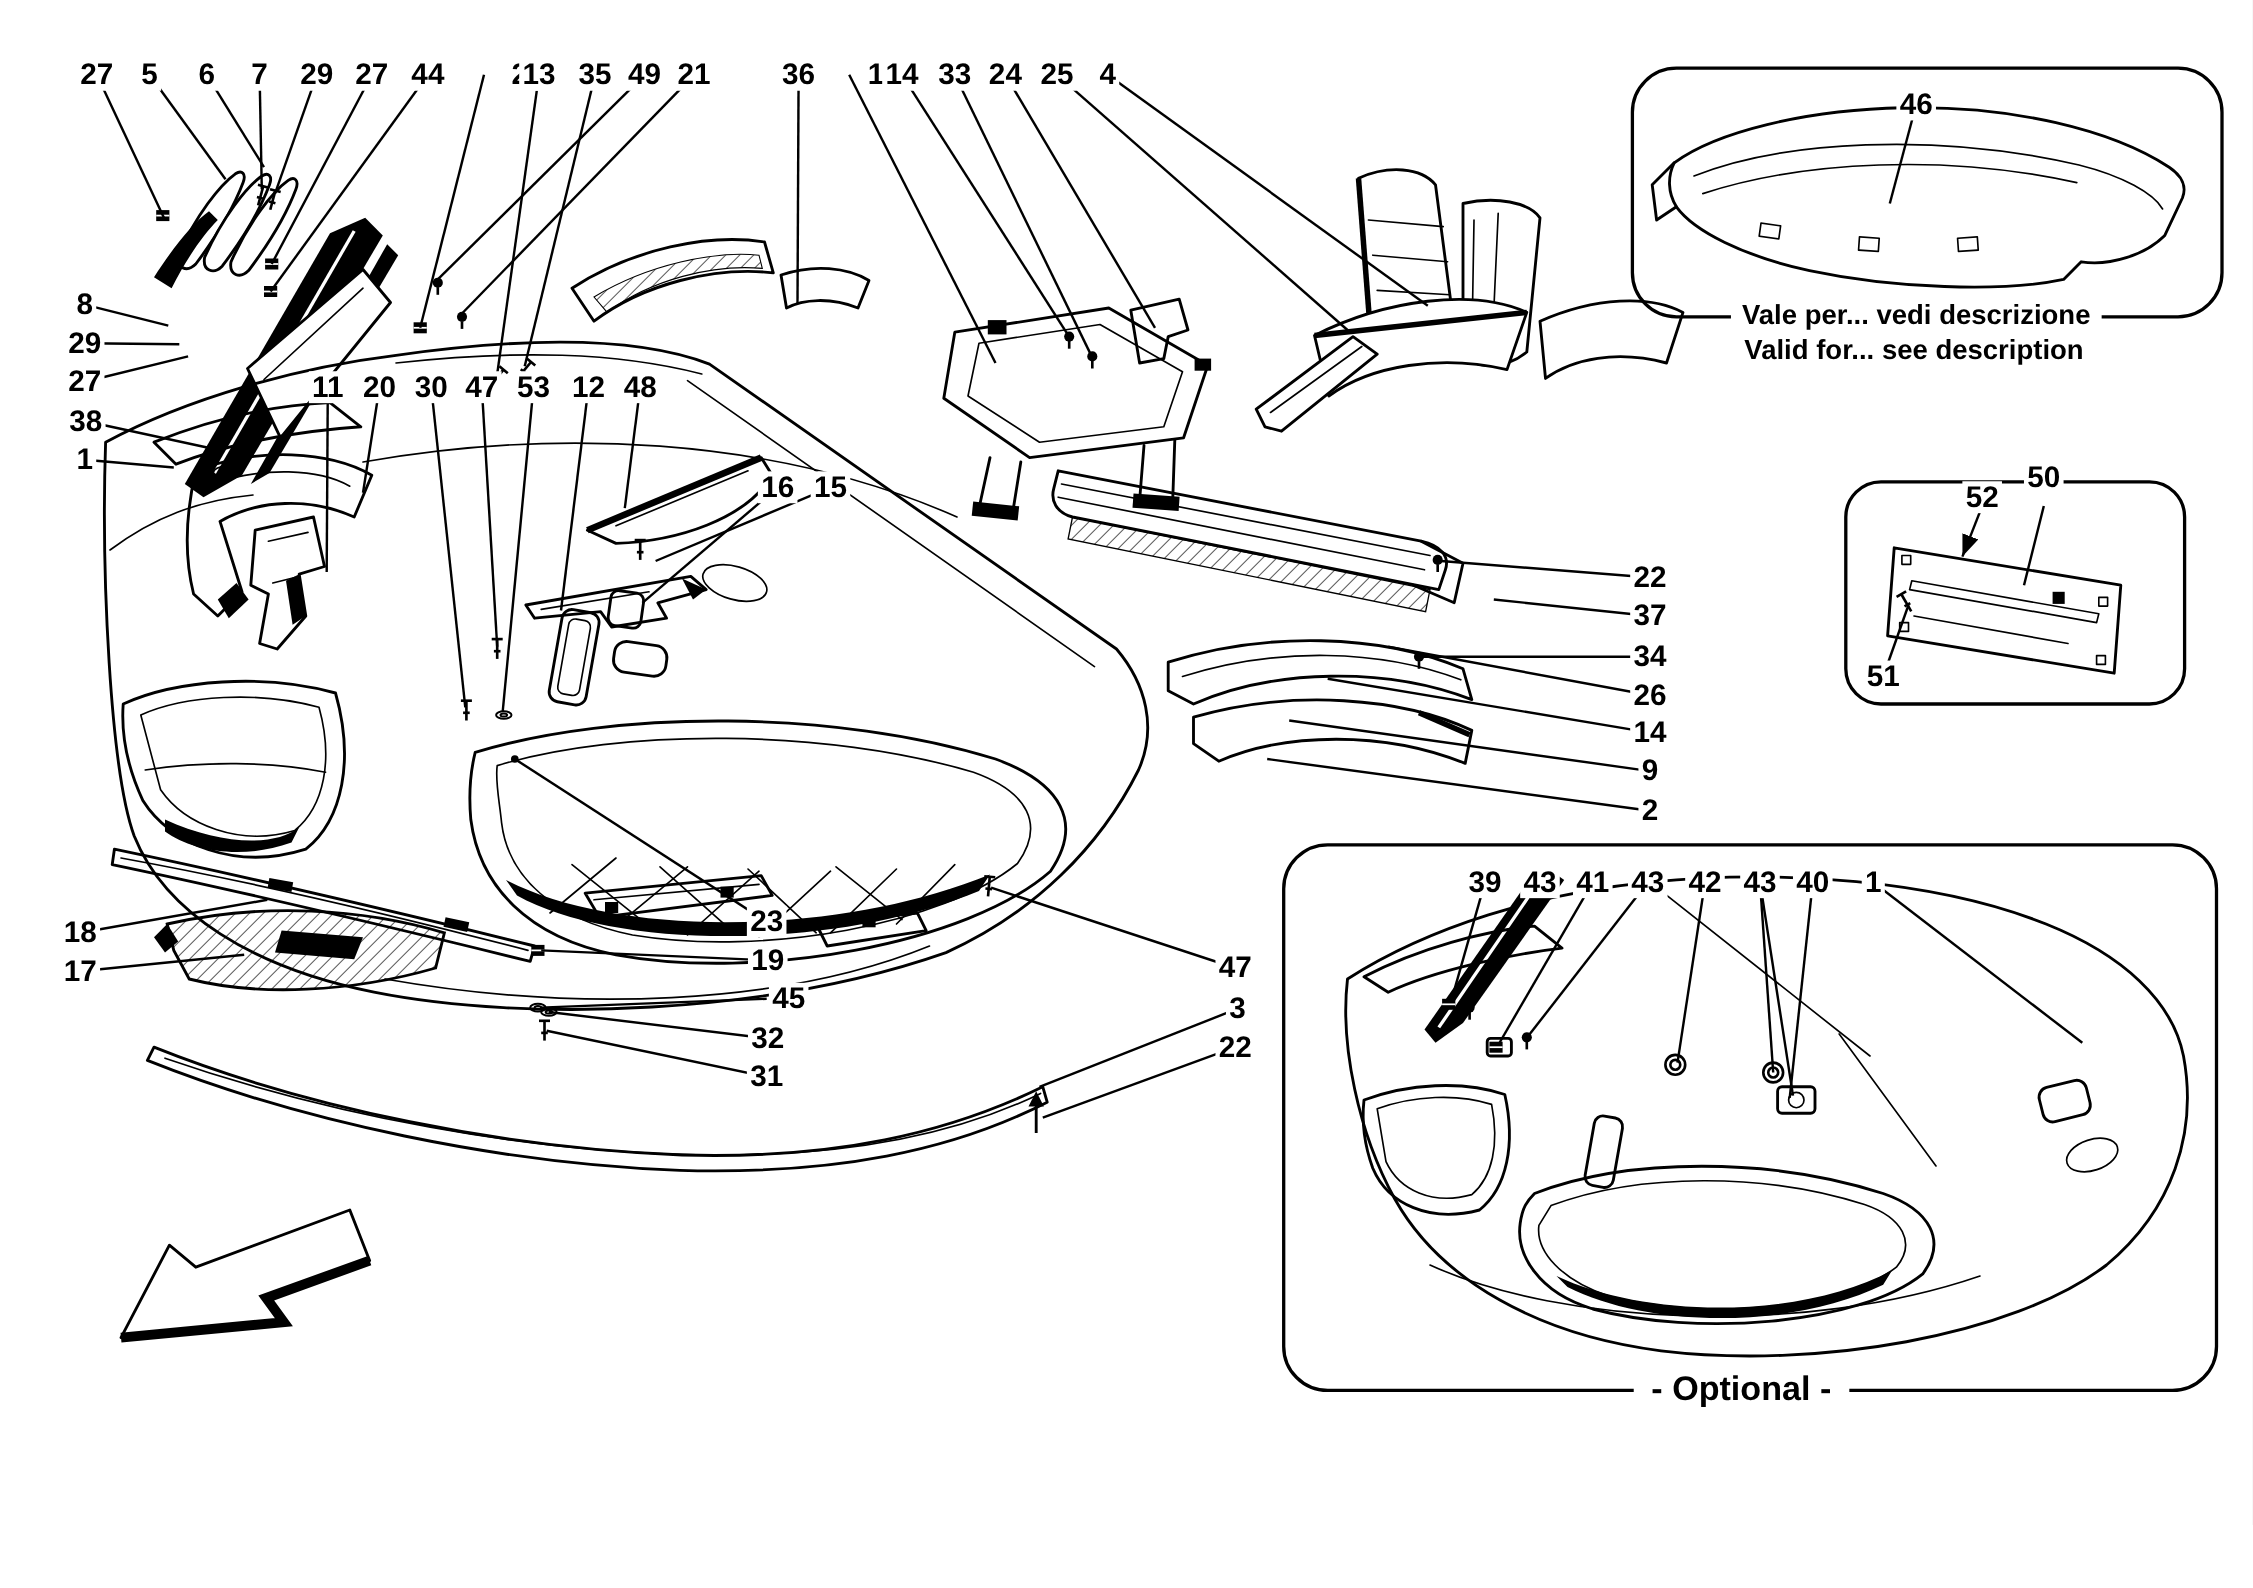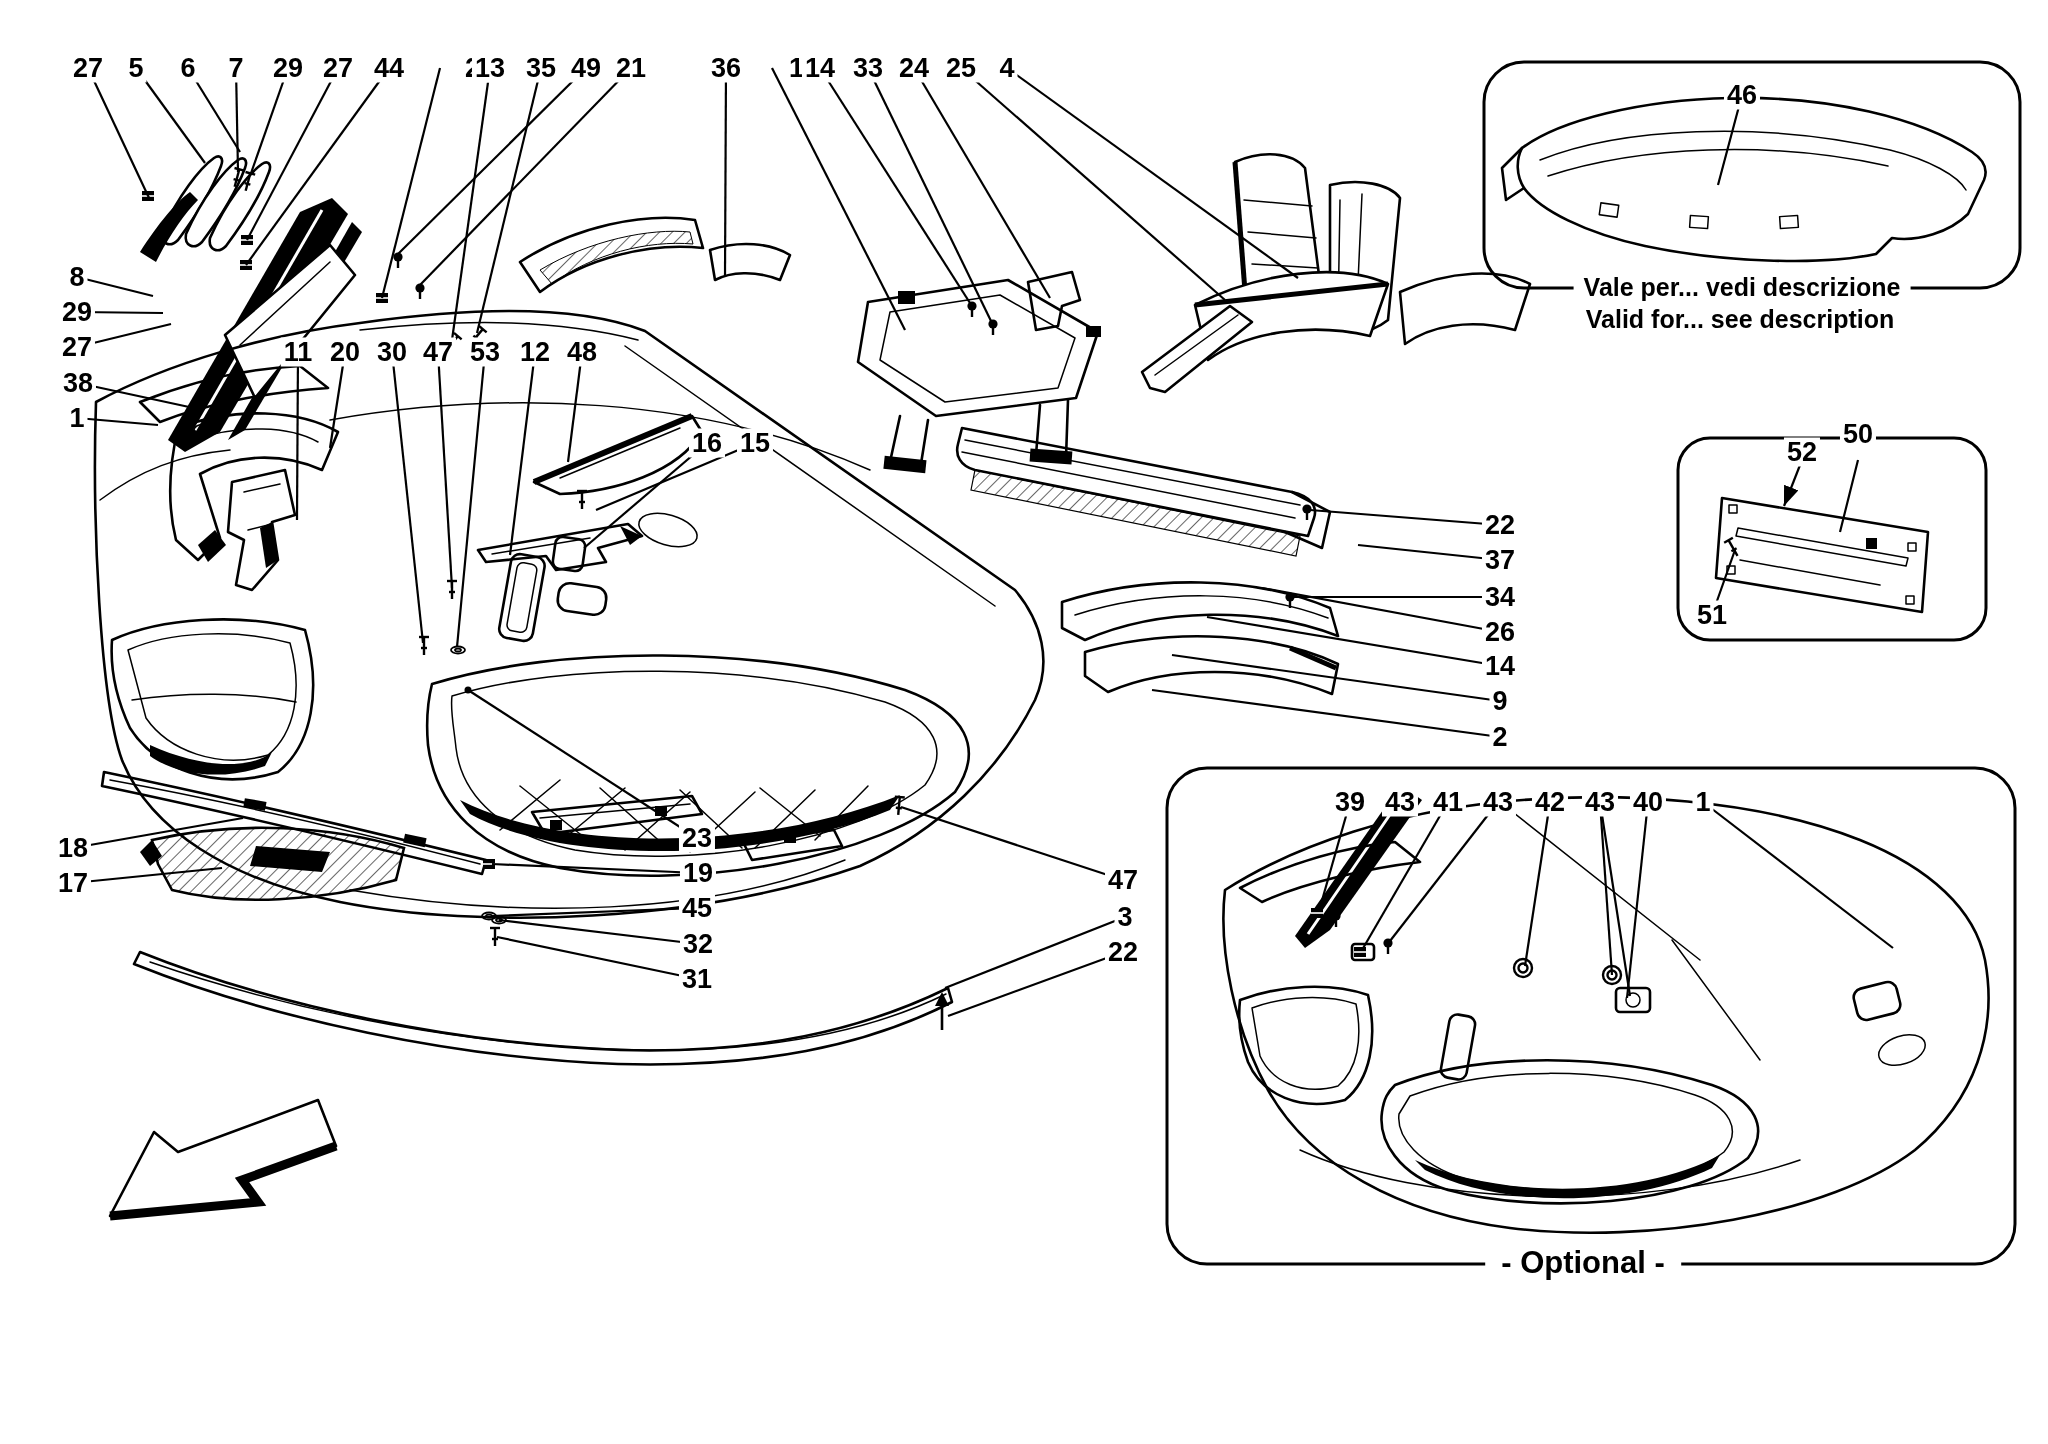--- a/index.html
+++ b/index.html
@@ -390,21 +390,21 @@
       <div class="callout" style="left: 1500px; top: 560px;">37</div>
       <div class="callout" style="left: 1500px; top: 597px;">34</div>
       <div class="callout" style="left: 1500px; top: 632px;">26</div>
       <div class="callout" style="left: 1500px; top: 666px;">14</div>
       <div class="callout" style="left: 1500px; top: 701px;">9</div>
       <div class="callout" style="left: 1500px; top: 737px;">2</div>
       <div class="callout" style="left: 73px; top: 848px;">18</div>
       <div class="callout" style="left: 73px; top: 883px;">17</div>
       <div class="callout" style="left: 697px; top: 838px;">23</div>
       <div class="callout" style="left: 698px; top: 873px;">19</div>
-      <div class="callout" style="left: 697px; top: 908px;">45</div>
+      <div class="callout" style="left: 717px; top: 908px;">45</div>
       <div class="callout" style="left: 698px; top: 944px; text-align: center;">32</div>
       <div class="callout" style="left: 697px; top: 979px;">31</div>
       <div class="callout" style="left: 1123px; top: 880px;">47</div>
       <div class="callout" style="left: 1125px; top: 917px;">3</div>
       <div class="callout" style="left: 1123px; top: 952px;">22</div>
       <div class="callout" style="left: 1742px; top: 95px;">46</div>
       <div class="callout" style="left: 1802px; top: 452px;">52</div>
       <div class="callout" style="left: 1858px; top: 434px;">50</div>
       <div class="callout" style="left: 1712px; top: 615px;">51</div>
       <div class="callout" style="left: 1350px; top: 802px;">39</div>

